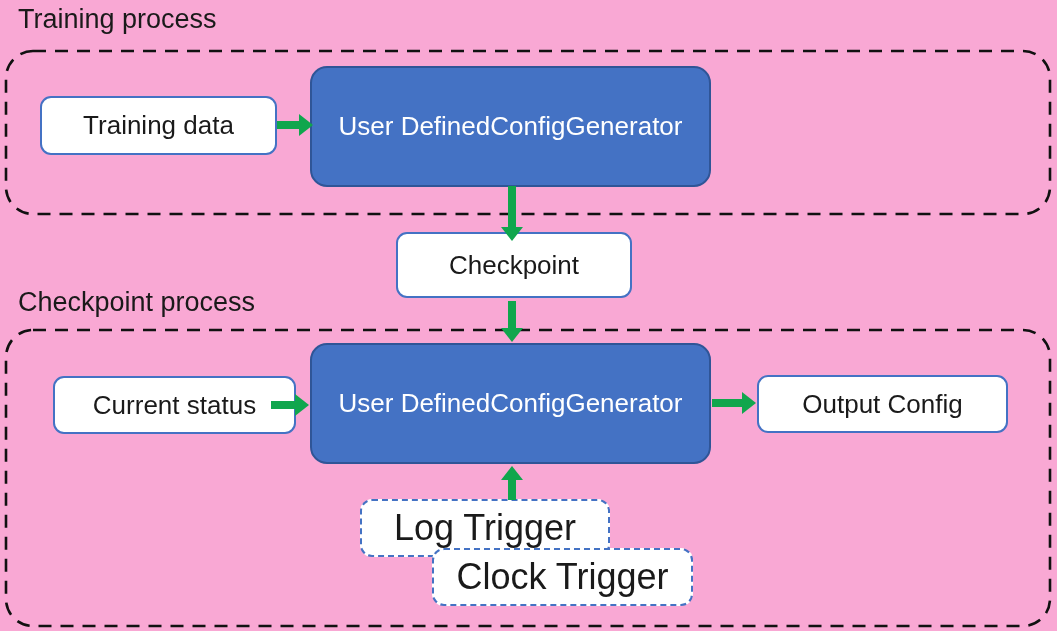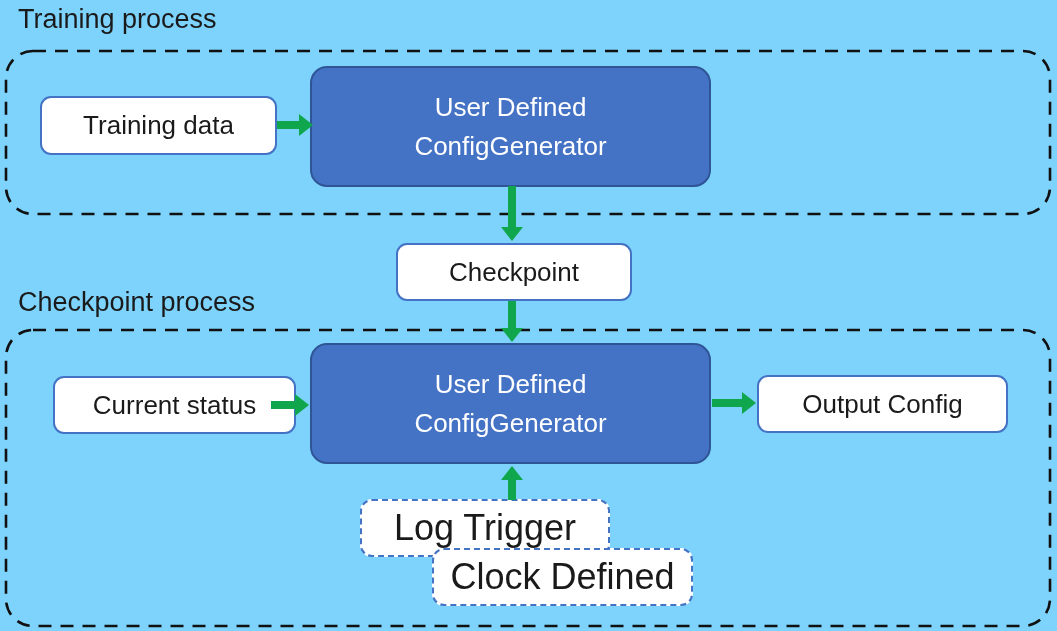--- a/index.html
+++ b/index.html
@@ -8,21 +8,21 @@
     --blue-outline: #4472C4;
     --green: #10A64D;
     --ink: #1a1a1a;
   }
   * { margin: 0; padding: 0; box-sizing: border-box; }
   html, body { background: #ffffff; }
   .canvas {
     position: relative;
     width: 1057px;
     height: 631px;
-    background: #7dd3fc;
+    background: #f9a8d4;
     font-family: "Liberation Sans", sans-serif;
     color: var(--ink);
     overflow: hidden;
   }
   .section-label {
     position: absolute;
     font-size: 27px;
     color: var(--ink);
     white-space: nowrap;
   }
@@ -45,34 +45,34 @@
     border: 2px solid var(--blue-outline);
     border-radius: 11px;
     display: flex;
     align-items: center;
     justify-content: center;
     font-size: 26px;
     color: var(--ink);
     white-space: nowrap;
   }
   #box-training-data  { left: 40px;  top: 96px;  width: 237px; height: 59px; }
-  #box-checkpoint     { left: 396px; top: 243px; width: 236px; height: 58px; }
+  #box-checkpoint     { left: 396px; top: 232px; width: 236px; height: 66px; }
   #box-current-status { left: 28px;  top: 376px; width: 243px; height: 58px; margin-left: 25px; }
   #box-output-config  { left: 757px; top: 375px; width: 251px; height: 58px; }
 
   .bluebox {
     position: absolute;
     left: 310px;
     width: 401px;
     height: 121px;
     background: var(--blue-fill);
     border: 2.5px solid var(--blue-border-dark);
     border-radius: 17px;
     display: flex;
-    flex-direction: column;
+    flex-direction: row;
     align-items: center;
     justify-content: center;
     color: #ffffff;
     font-size: 26px;
     line-height: 1.5;
     text-align: center;
   }
   #box-generator-training  { top: 66px; }
   #box-generator-inference { top: 343px; }
 
@@ -135,21 +135,21 @@
   <div class="bluebox" id="box-generator-inference">
     <span>User Defined</span>
     <span>ConfigGenerator</span>
   </div>
 
   <div class="trigbox" id="box-log-trigger">
     <span>Log Trigger</span>
   </div>
 
   <div class="trigbox" id="box-clock-trigger">
-    <span>Clock Defined</span>
+    <span>Clock Trigger</span>
   </div>
 
   <svg class="arrow" style="left:277px; top:112px;" width="36" height="26" xmlns="http://www.w3.org/2000/svg">
     <rect x="0" y="9" width="23" height="8"></rect>
     <polygon points="22,2 36,13 22,24"></polygon>
   </svg>
 
   <svg class="arrow" style="left:499px; top:186px;" width="26" height="55" xmlns="http://www.w3.org/2000/svg">
     <rect x="9" y="0" width="8" height="42"></rect>
     <polygon points="2,41 13,55 24,41"></polygon>

